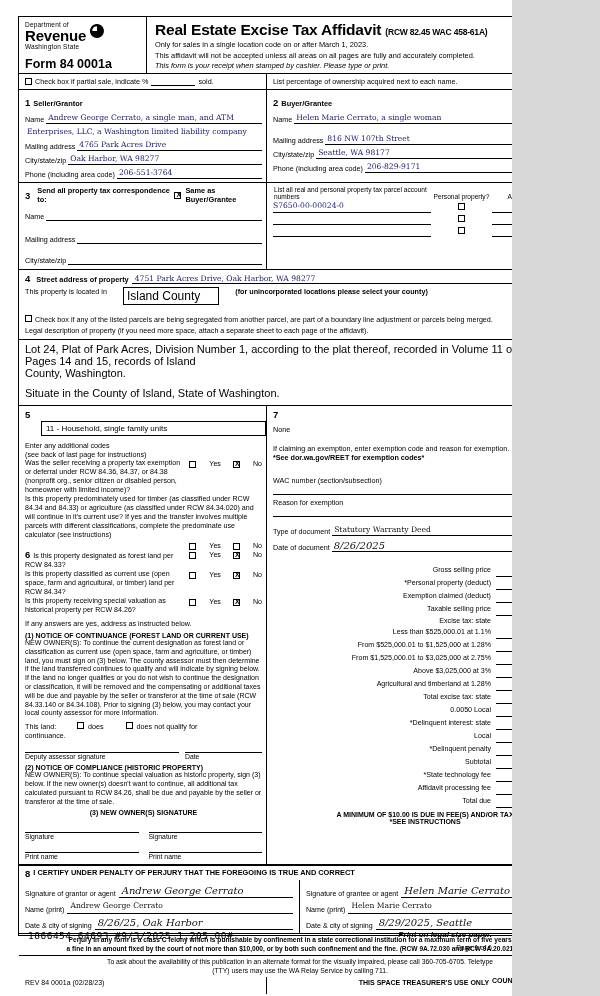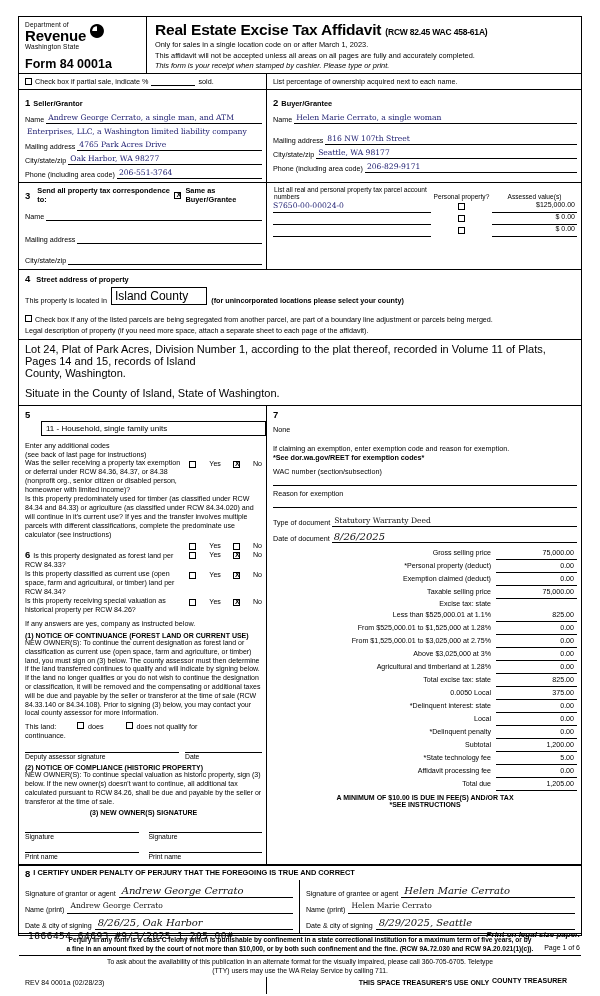--- a/index.html
+++ b/index.html
@@ -1,17 +1,17 @@
 <!DOCTYPE html>
 <html><head>
 <meta charset="utf-8">
 <style>
   html,body{margin:0;padding:0;background:#d8d8d8;}
   body{font-family:"Liberation Sans", sans-serif;}
-  .page{width:600px;height:996px;background:#fff;position:relative;overflow:hidden;}
+  .page{width:512px;height:996px;background:#fff;position:relative;overflow:hidden;}
   .sheet{position:absolute;left:18px;top:16px;width:564px;height:920px;border:1px solid #000;box-sizing:border-box;}
   .hdr{display:flex;border-bottom:1px solid #000;}
   .hdr-left{width:128px;border-right:1px solid #000;box-sizing:border-box;padding:4px 4px 2px 6px;}
   .dor-line1{font-size:6.5px;letter-spacing:.2px;}
   .dor-line2{font-size:15px;font-weight:bold;line-height:15px;letter-spacing:-.2px;}
   .dor-line3{font-size:6.5px;letter-spacing:.2px;}
   .dor-row{display:flex;align-items:flex-start;}
   .dor-logo{width:16px;height:16px;margin-left:3px;margin-top:2px;position:relative;}
   .dor-logo svg{display:block;}
   .formno{font-size:12.5px;font-weight:bold;margin-top:7px;}
@@ -220,22 +220,23 @@
           </tr>
         </tbody>
           </table>
       </div>
     </div>
 
     <div class="sec4">
       <div style="display:flex;align-items:flex-end;gap:3px;">
         <span class="secnum">4</span>
         <span class="sechead">Street address of property</span>
-      </div>
-      <div style="display:flex;align-items:flex-end;gap:4px;margin-top:3px;">
+        <span class="line hw blue" style="flex:1;border-bottom:1px solid #000;padding-left:3px;">4751 Park Acres Drive, Oak Harbor, WA 98277</span>
+      </div>
+      <div style="display:flex;align-items:flex-start;gap:16px;margin-top:3px;">
         <span>This property is located in</span>
         <span style="border:1px solid #000;padding:1px 18px 1px 3px;font-size:12px;">Island County</span>
         <span class="b">(for unincorporated locations please select your county)</span>
       </div>
       <div style="display:flex;align-items:flex-start;gap:3px;margin-top:10px;">
         <span class="cb"></span>
         <span>Check box if any of the listed parcels are being segregated from another parcel, are part of a boundary line adjustment or parcels being merged.</span>
       </div>
       <div style="margin-top:2px;">Legal description of property (if you need more space, attach a separate sheet to each page of the affidavit).</div>
     </div>
@@ -271,21 +272,21 @@
         <div class="qline">
           <div class="qtext">Is this property classified as current use (open space, farm and agricultural, or timber) land per RCW 84.34?</div>
           <div class="yn"><span class="cb"></span>Yes<span class="cb x"></span>No</div>
         </div>
 
         <div class="qline">
           <div class="qtext">Is this property receiving special valuation as historical property per RCW 84.26?</div>
           <div class="yn"><span class="cb"></span>Yes<span class="cb x"></span>No</div>
         </div>
 
-        <div style="margin-top:4px;">If any answers are yes, company as instructed below.</div>
+        <div style="margin-top:4px;">If any answers are yes, address as instructed below.</div>
 
         <div class="b" style="margin-top:4px;font-size:7px;">(1) NOTICE OF CONTINUANCE (FOREST LAND OR CURRENT USE)</div>
         <div style="font-size:7px;line-height:8.8px;">NEW OWNER(S): To continue the current designation as forest land or classification as current use (open space, farm and agriculture, or timber) land, you must sign on (3) below. The county assessor must then determine if the land transferred continues to qualify and will indicate by signing below. If the land no longer qualifies or you do not wish to continue the designation or classification, it will be removed and the compensating or additional taxes will be due and payable by the seller or transferor at the time of sale (RCW 84.33.140 or 84.34.108). Prior to signing (3) below, you may contact your local county assessor for more information.</div>
 
         <div style="display:flex;align-items:flex-start;gap:4px;margin-top:4px;">
           <div style="width:48px;">This land:</div>
           <span class="cb"></span>
           <span>does</span>
           <span class="cb" style="margin-left:18px;"></span>
           <span>does not qualify for</span>
@@ -312,35 +313,35 @@
       </div>
 
       <div class="sec7">
         <div style="display:flex;gap:3px;">
           <span class="secnum">7</span>
         </div>
         <div style="margin-top:5px;">None</div>
 
         <div style="margin-top:10px;line-height:9px;">If claiming an exemption, enter exemption code and reason for exemption.</div>
         <div class="b">*See dor.wa.gov/REET for exemption codes*</div>
-        <div style="margin-top:5px;">WAC number (section/subsection)</div>
+        <div style="margin-top:14px;">WAC number (section/subsection)</div>
         <div class="hr-line" style="height:9px;"></div>
         <div style="margin-top:3px;">Reason for exemption</div>
         <div class="hr-line" style="height:9px;"></div>
 
         <div class="fld" style="margin-top:8px;">
             <span class="lab">Type of document</span>
             <span class="line hw">Statutory Warranty Deed</span>
           </div>
         <div class="fld" style="margin-top:4px;">
             <span class="lab">Date of document</span>
             <span class="line cursive">8/26/2025</span>
           </div>
 
-        <table class="money-tbl" style="margin-top:4px;">
+        <table class="money-tbl" style="margin-top:12px;">
           <tbody>
               <tr>
                 <td class="lab">Gross selling price</td>
                 <td class="val">75,000.00</td>
               </tr>
           <tr>
                 <td class="lab">*Personal property (deduct)</td>
                 <td class="val">0.00</td>
               </tr>
           <tr>

